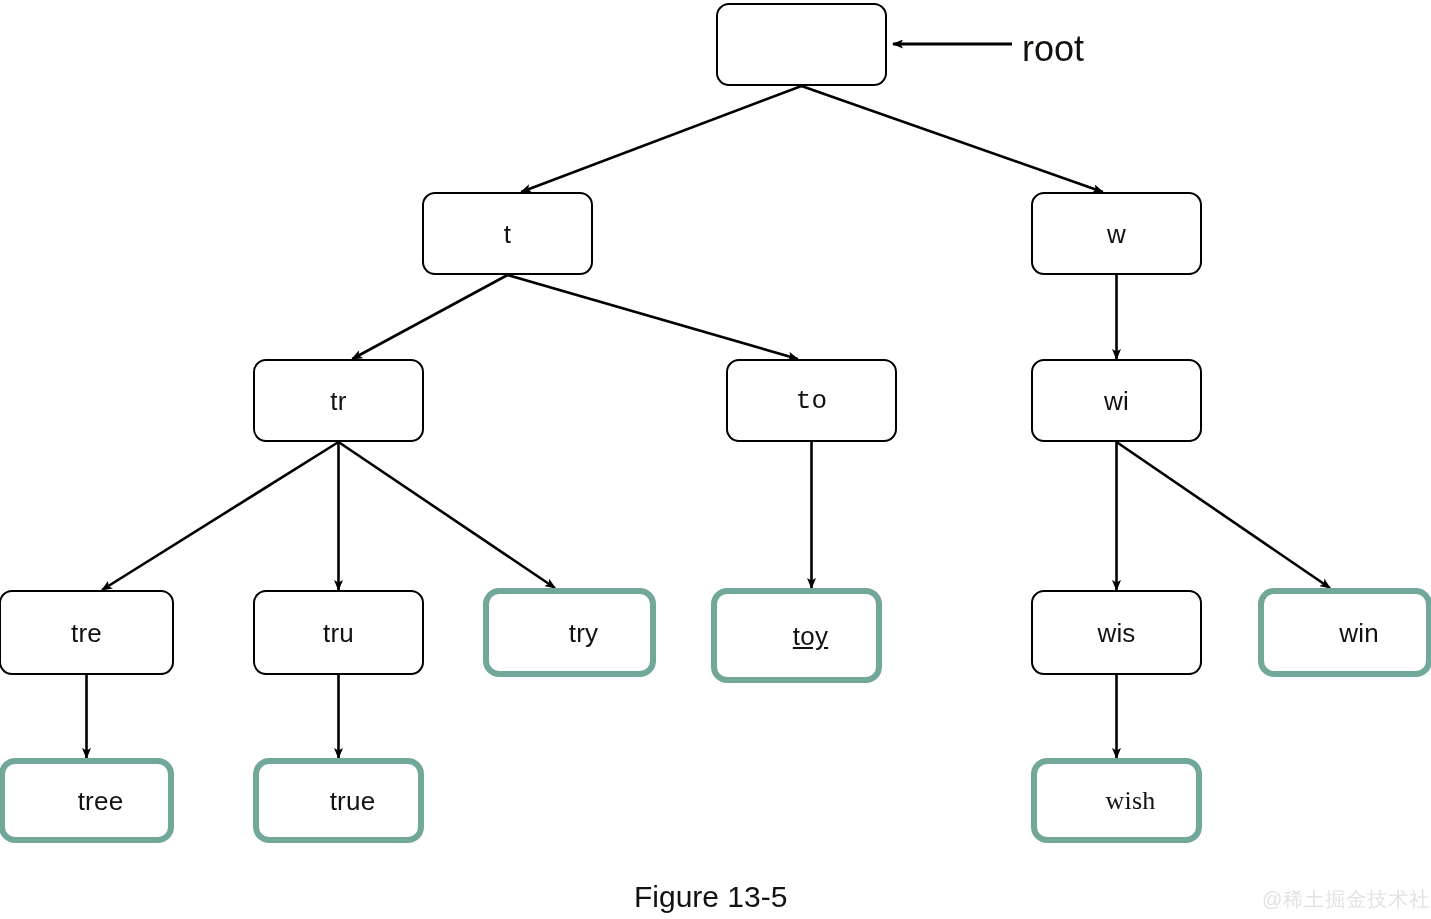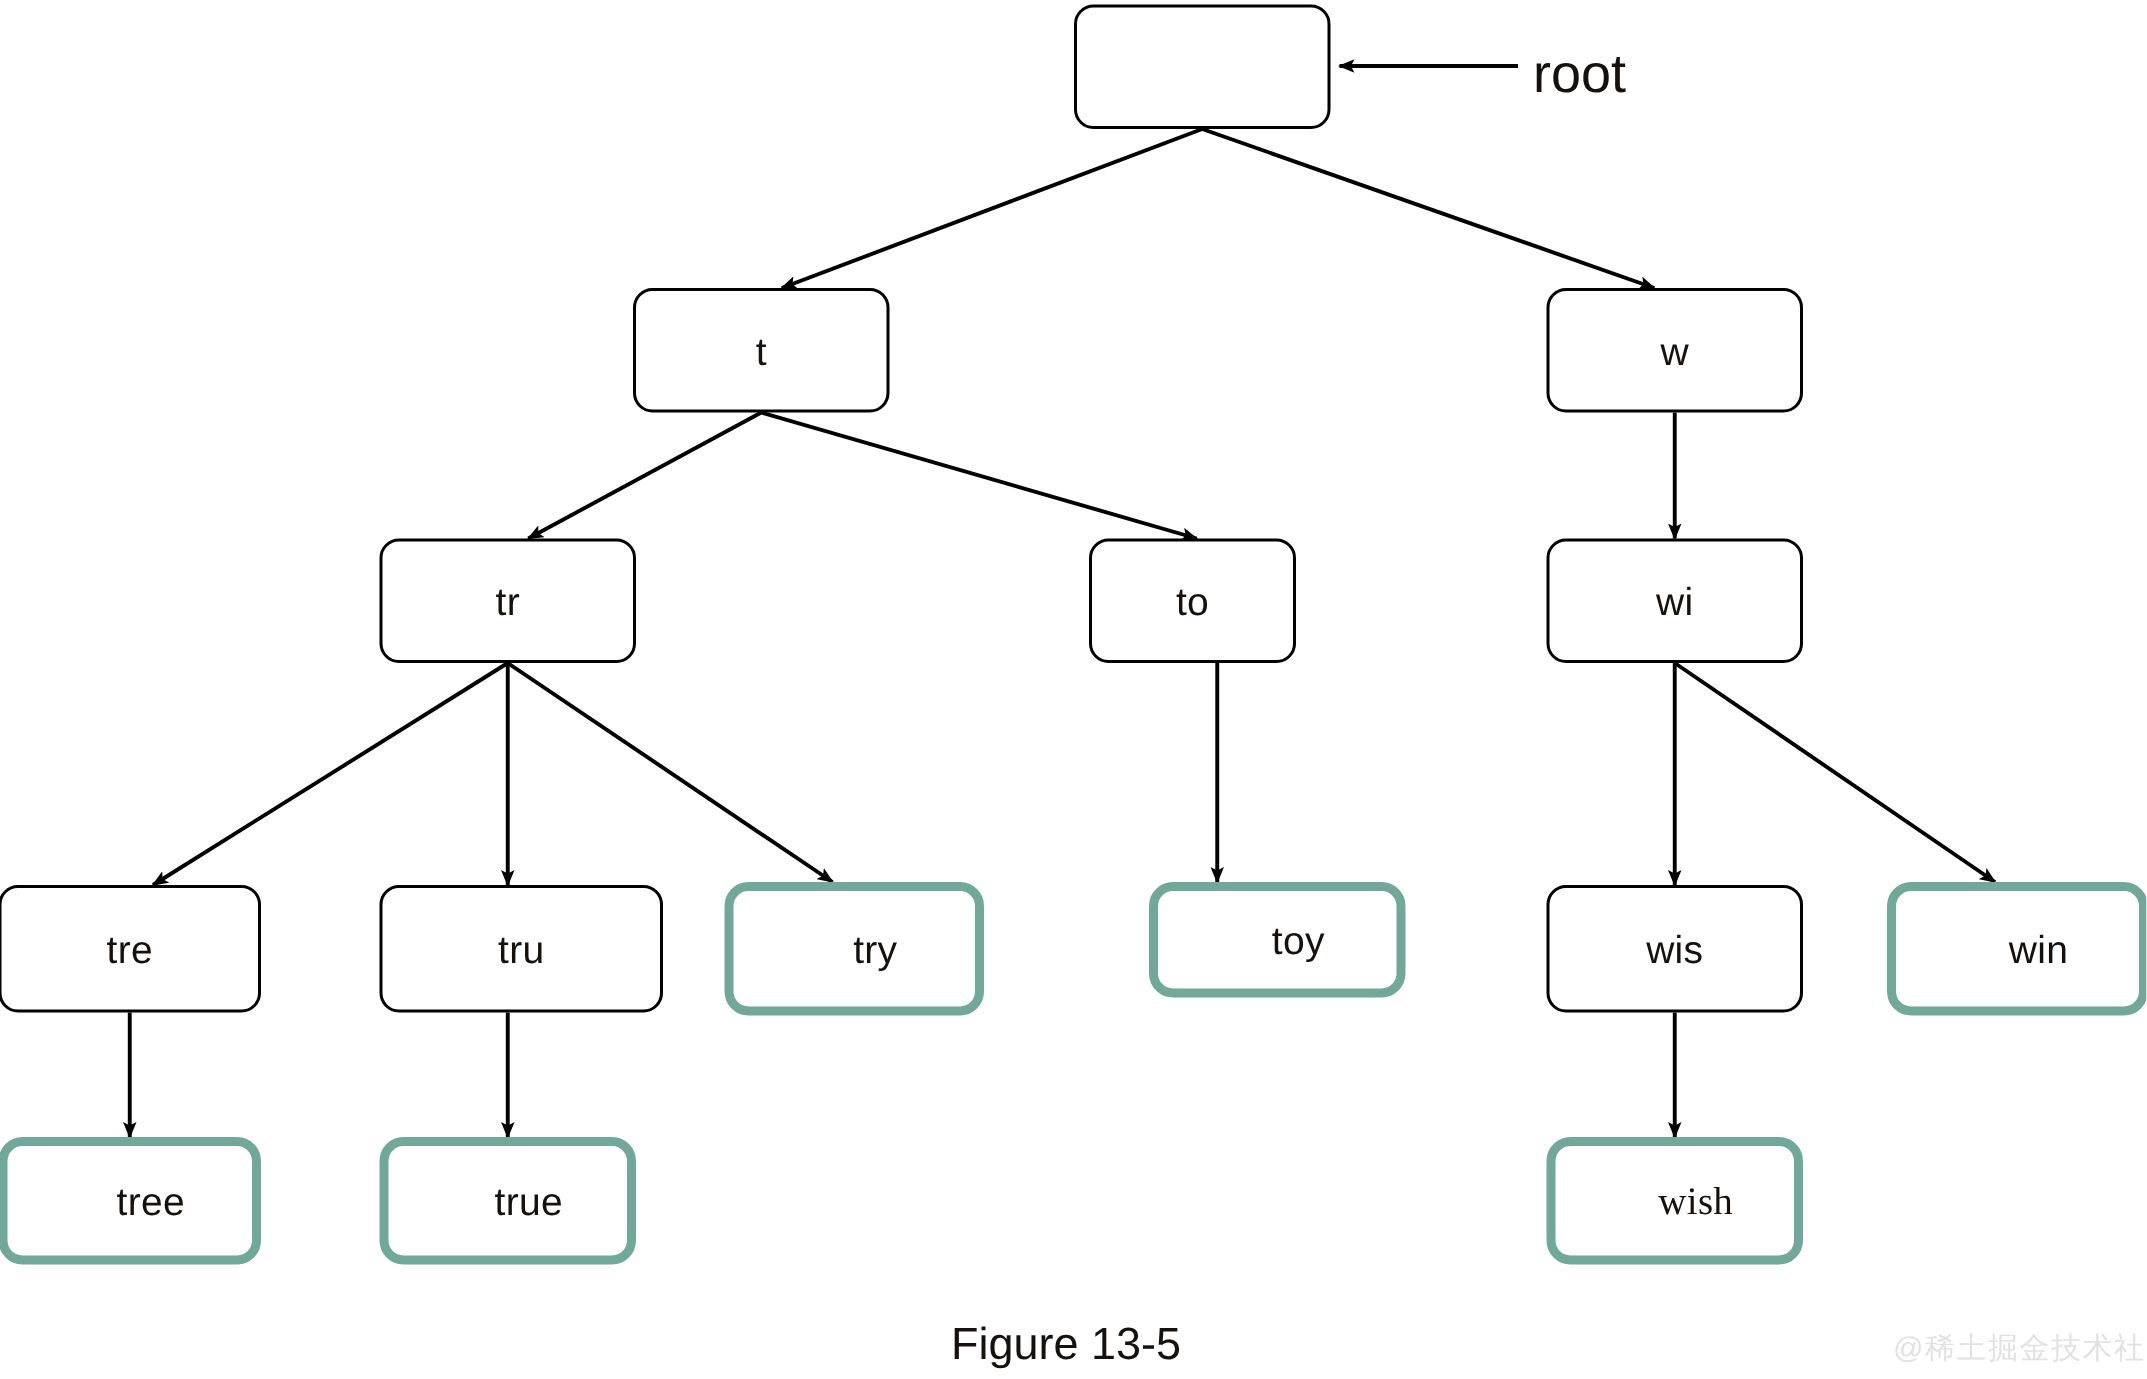--- a/index.html
+++ b/index.html
@@ -110,36 +110,36 @@
       </div>
       <div class="node plain" style="left: 422px; top: 192px; width: 171px; height: 83px;">
         <span class="node-label">t</span>
       </div>
       <div class="node plain" style="left: 1031px; top: 192px; width: 171px; height: 83px;">
         <span class="node-label">w</span>
       </div>
       <div class="node plain" style="left: 253px; top: 359px; width: 171px; height: 83px;">
         <span class="node-label">tr</span>
       </div>
-      <div class="node plain" style="left: 726px; top: 359px; width: 138px; height: 83px;">
+      <div class="node plain" style="left: 726px; top: 359px; width: 171px; height: 83px; font-family: Liberation Mono, monospace;">
         <span class="node-label">to</span>
       </div>
       <div class="node plain" style="left: 1031px; top: 359px; width: 171px; height: 83px;">
         <span class="node-label">wi</span>
       </div>
       <div class="node plain" style="left: -1px; top: 590px; width: 175px; height: 85px;">
         <span class="node-label">tre</span>
       </div>
-      <div class="node plain" style="left: 253px; top: 590px; width: 189px; height: 85px;">
+      <div class="node plain" style="left: 253px; top: 590px; width: 171px; height: 85px;">
         <span class="node-label">tru</span>
       </div>
       <div class="node terminal" style="left: 483px; top: 588px; width: 173px; height: 89px;">
         <span class="node-label">try</span>
       </div>
-      <div class="node terminal" style="left: 766px; top: 588px; width: 171px; height: 77px;">
+      <div class="node terminal" style="left: 711px; top: 588px; width: 171px; height: 95px; text-decoration: underline;">
         <span class="node-label">toy</span>
       </div>
       <div class="node plain" style="left: 1031px; top: 590px; width: 171px; height: 85px;">
         <span class="node-label">wis</span>
       </div>
       <div class="node terminal" style="left: 1258px; top: 588px; width: 174px; height: 89px;">
         <span class="node-label">win</span>
       </div>
       <div class="node terminal" style="left: -1px; top: 758px; width: 175px; height: 85px; text-align: center;">
         <span class="node-label">tree</span>

